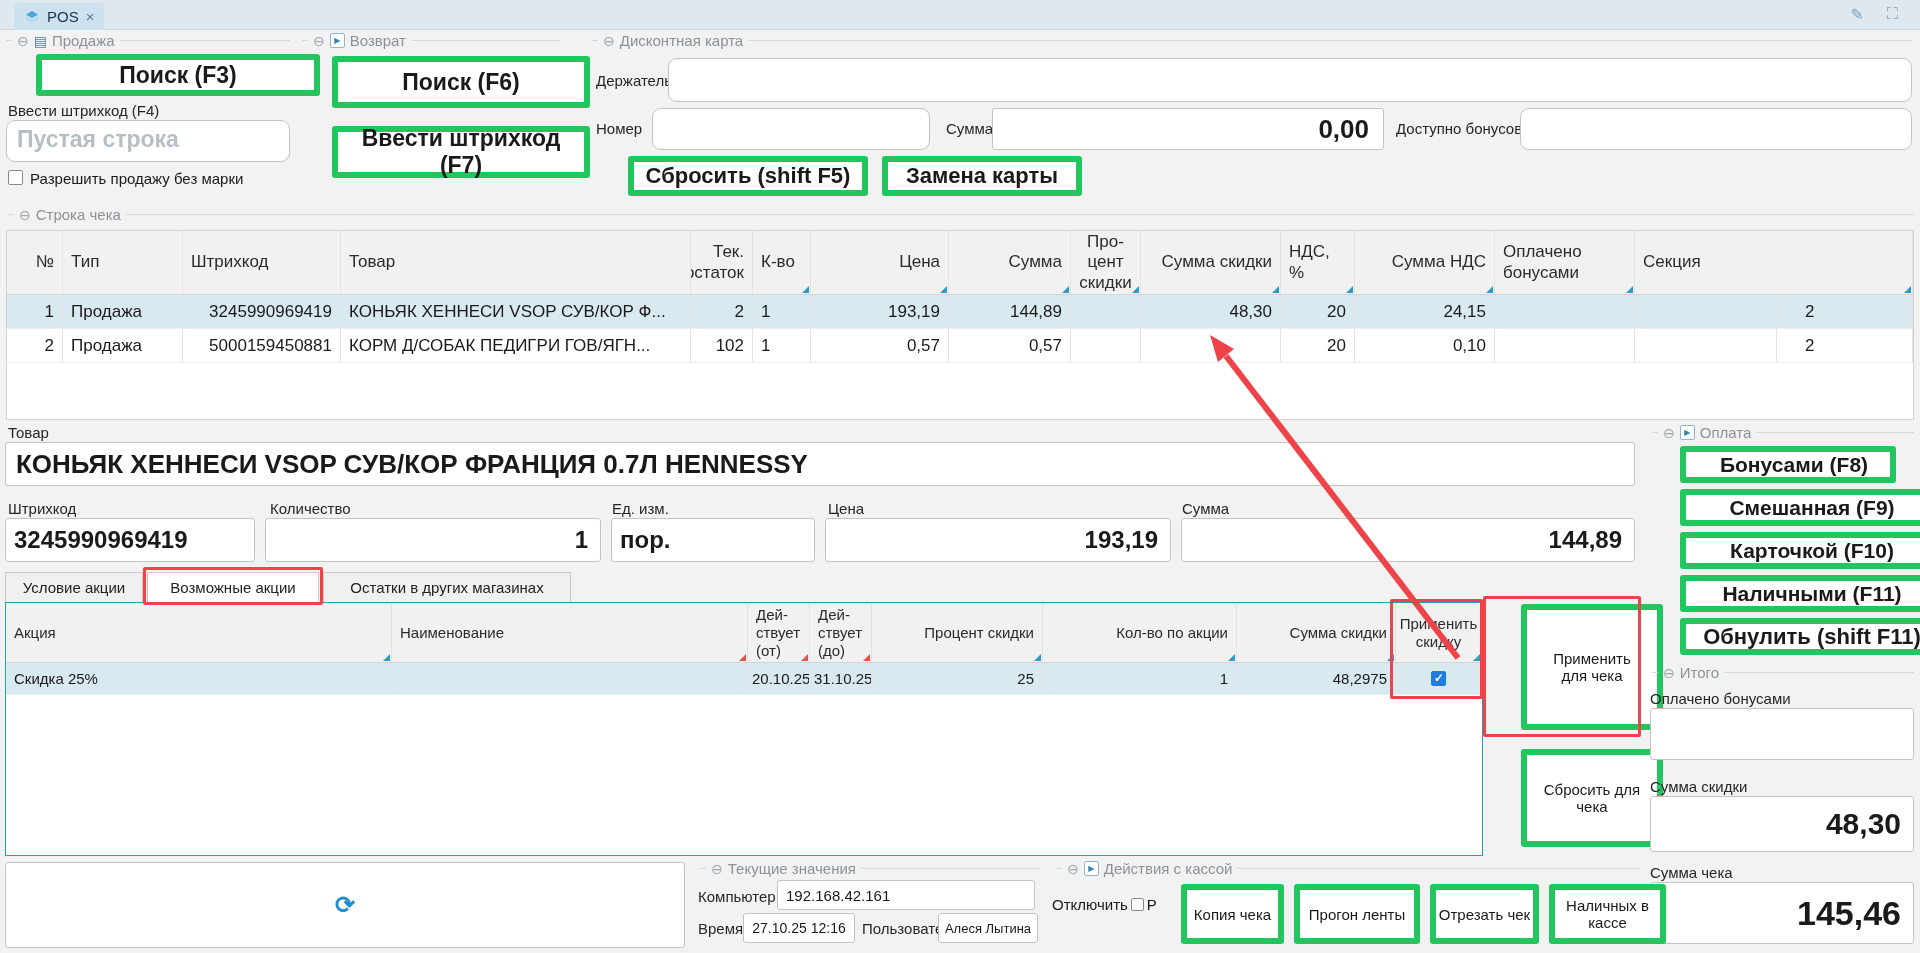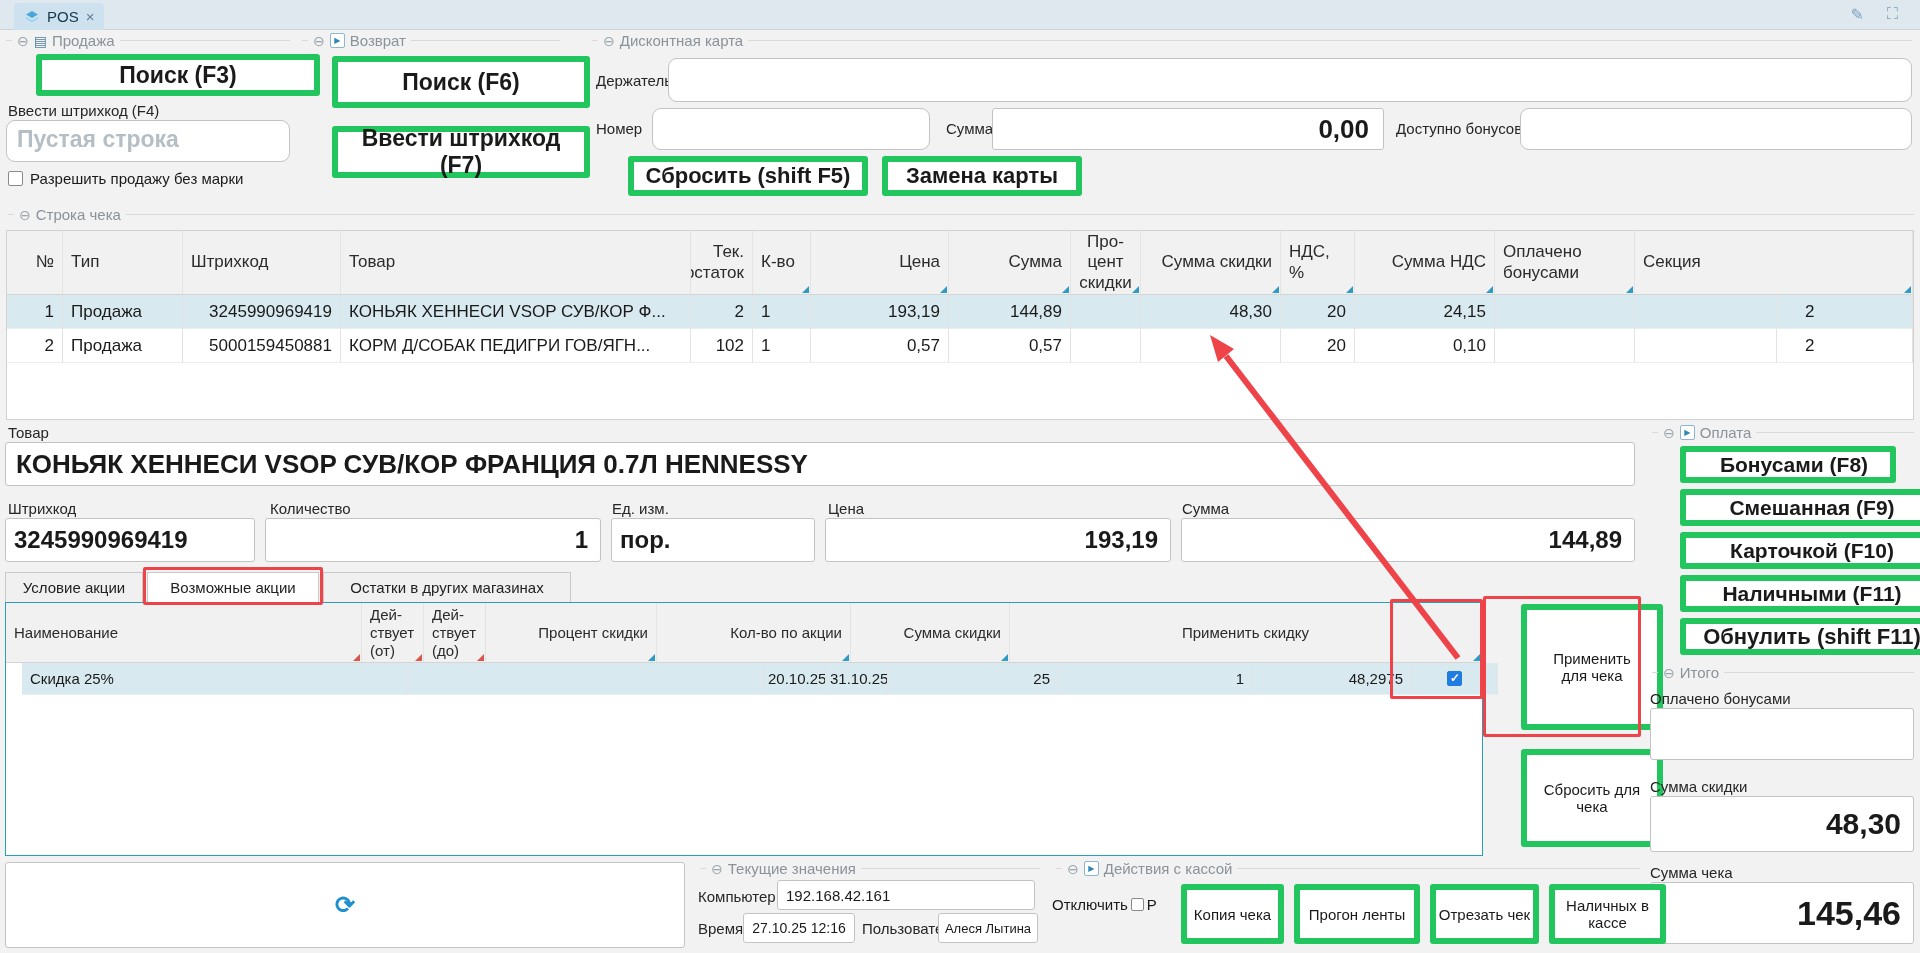--- a/index.html
+++ b/index.html
@@ -56,21 +56,21 @@
   .c10{width:74px}.c11{width:140px}.c12{width:140px}.c13{width:142px}.c14{flex:1}
 
   
   .ptab { position:absolute; top:572px; height:30px; display:flex; align-items:center; justify-content:center; font-size:15px; background:#f0f0f0; border:1px solid #c9c9c9; border-bottom:none; color:#222; cursor:pointer; }
   .ptab.active { background:#fff; }
 
   
   .promo { left:5px; top:602px; width:1478px; height:254px; background:#fff; border:1px solid #2a9db8; }
   .phead { background:#f1f1f1; height:60px; border-bottom:1px solid #d5d5d5; }
   .p0{width:386px}.p1{width:356px}.p2{width:62px}.p3{width:62px}.p4{width:171px}.p5{width:194px}.p6{width:159px}.p7{flex:1}
-  .prow { height:32px;margin-left:16px; }
+  .prow { height:32px; }
   .promo .th, .promo .td { font-size:15px; }
 
   
   .redbox { position:absolute; border:3px solid #ee4348; border-radius:2px; pointer-events:none; z-index:40; }
   .overlay { position:absolute; left:0; top:0; pointer-events:none; z-index:39; }
 
   .bigval { font-size:24px; }
 </style>
 </head>
 <body>
@@ -91,21 +91,21 @@
 </div>
 
 <div class="grp" style="left:6px; top:32px; width:284px;">
   <span class="gi">⊖</span>
   <span class="glist">▤</span>
   <span>Продажа</span>
 </div>
 <div class="btn" style="left:6px; top:54px; width:284px; height:42px; font-size:23px;">Поиск (F3)</div>
 <div class="lbl" style="left:8px; top:102px;">Ввести штрихкод (F4)</div>
 <input class="ifield big grip" style="left: 6px; top: 120px; width: 284px; height: 42px;" placeholder="Пустая строка">
-<div class="abs" style="left:8px; top:170px; display:flex; align-items:center; gap:7px;">
+<div class="abs" style="left:8px; top:170px; display:flex; gap:7px;">
   <span class="cb"></span>
   <span style="font-size:15px;">Разрешить продажу без марки</span>
 </div>
 
 <div class="grp" style="left:302px; top:32px; width:258px;">
   <span class="gi">⊖</span>
   <span class="gplay">▶</span>
   <span>Возврат</span>
 </div>
 <div class="btn" style="left:302px; top:56px; width:258px; height:52px; font-size:23px;">Поиск (F6)</div>
@@ -198,20 +198,21 @@
 <div class="field val bigval" style="left:611px; top:518px; width:204px; height:44px; padding-left:8px;">пор.</div>
 <div class="field val bigval" style="left:825px; top:518px; width:346px; height:44px; justify-content:flex-end; padding-right:12px;">193,19</div>
 <div class="field val bigval" style="left:1181px; top:518px; width:454px; height:44px; justify-content:flex-end; padding-right:12px;">144,89</div>
 
 <div class="ptab" style="left:5px; width:138px;">Условие акции</div>
 <div class="ptab active" style="left:147px; width:172px;">Возможные акции</div>
 <div class="ptab" style="left:323px; width:248px;">Остатки в других магазинах</div>
 
 <div class="abs promo">
   <div class="trow phead">
+    <div class="th p0 sb">Акция</div>
     <div class="th p1 sr">Наименование</div>
     <div class="th p2 sr">Дей- ствует (от)</div>
     <div class="th p3 sr">Дей- ствует (до)</div>
     <div class="th p4 ar sb">Процент скидки</div>
     <div class="th p5 ar sb">Кол-во по акции</div>
     <div class="th p6 ar sb">Сумма скидки</div>
     <div class="th p7 ac sb">Применить скидку</div>
   </div>
   <div class="trow drow prow sel">
     <div class="td p0">Скидка 25%</div>

